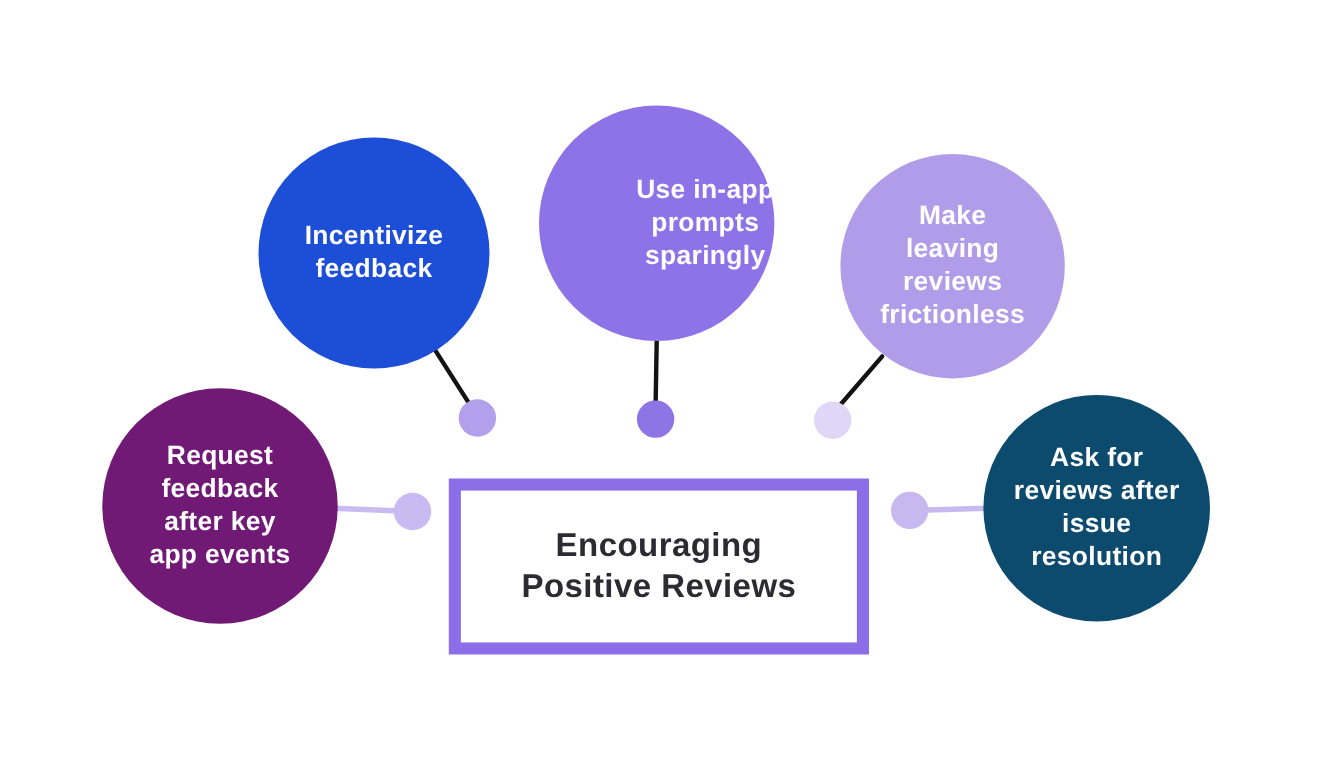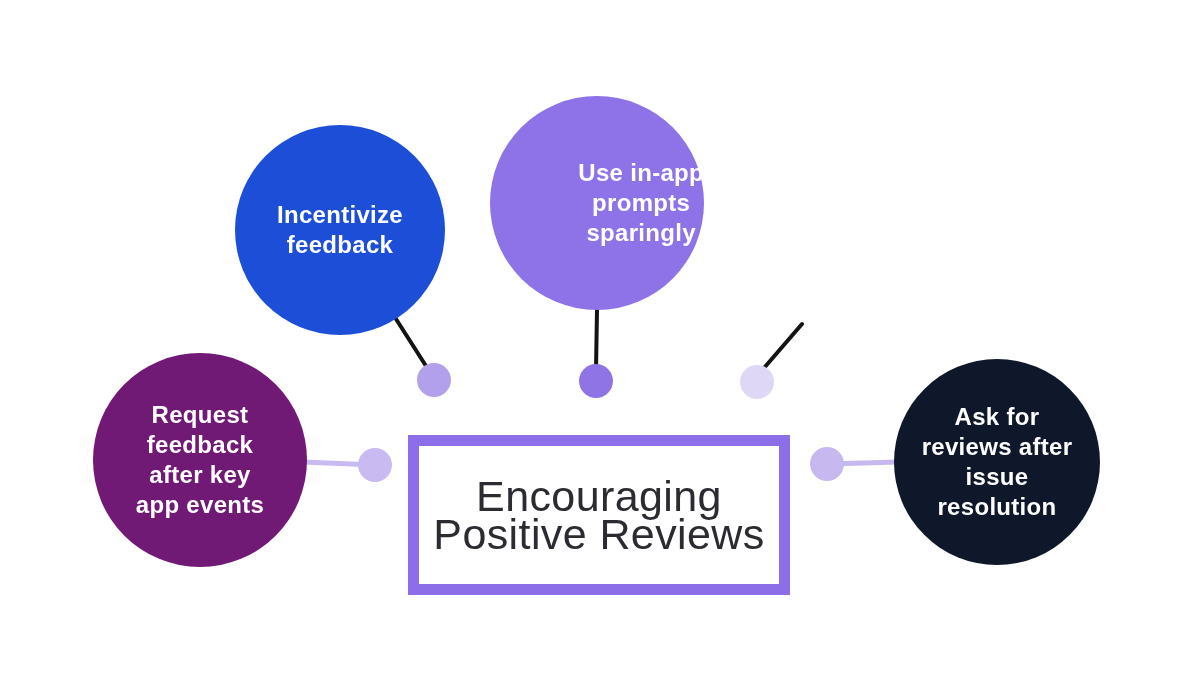--- a/index.html
+++ b/index.html
@@ -55,22 +55,22 @@
     height: 160px;
     box-sizing: border-box;
     border: 11px solid #8c6fe8;
     background: #ffffff;
     display: flex;
     align-items: center;
     justify-content: center;
   }
   .central-title {
     color: #2d2b32;
-    font-weight: 400;
-    font-size: 43px;
+    font-weight: 700;
+    font-size: 30px;
     line-height: 38px;
     letter-spacing: 0.4px;
     text-align: center;
     white-space: pre-line;
   }
 </style>
 </head>
 <body>
 
 <div class="canvas">
@@ -95,29 +95,35 @@
     <span>Incentivize
 feedback</span>
   </div>
 
   <div class="bubble bubble-2" style="background-color: rgb(141, 115, 231);">
     <span>Use in-app
 prompts
 sparingly</span>
   </div>
 
+  <div class="bubble bubble-3" style="background-color: rgb(177, 156, 233);">
+    <span>Make
+leaving
+reviews
+frictionless</span>
+  </div>
 
   <div class="bubble bubble-4" style="background-color: #701a75;">
     <span>Request
 feedback
 after key
 app events</span>
   </div>
 
-  <div class="bubble bubble-5" style="background-color: #0f172a;">
+  <div class="bubble bubble-5" style="background-color: #0c4a6e;">
     <span>Ask for
 reviews after
 issue
 resolution</span>
   </div>
 
   <div class="central-box" style="border-color: rgb(140, 111, 232);">
     <div class="central-title">Encouraging
 Positive Reviews</div>
   </div>

